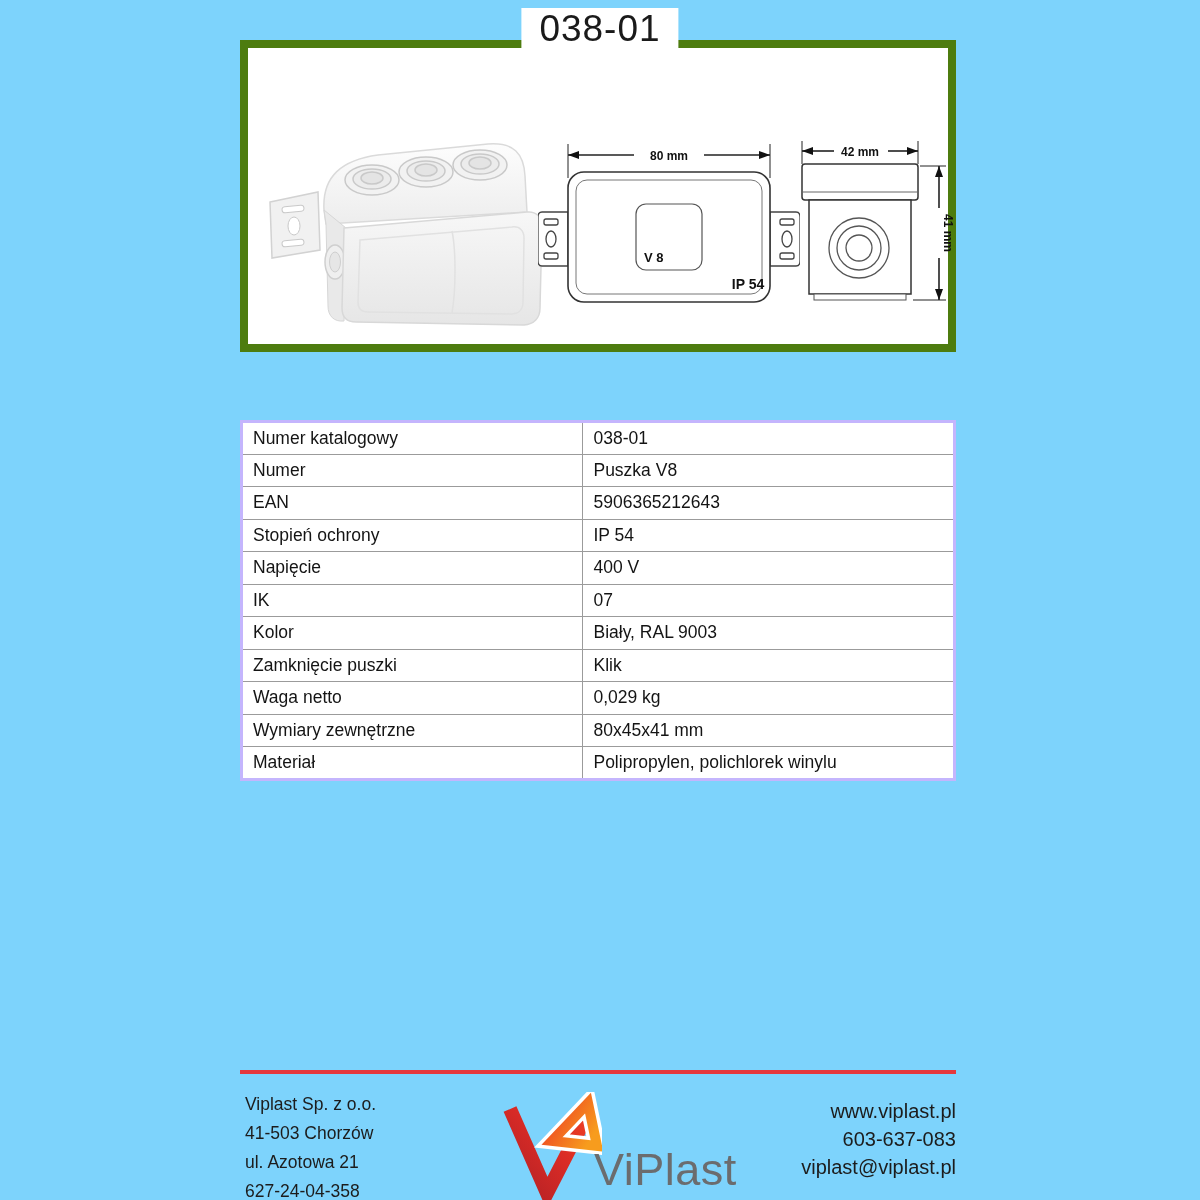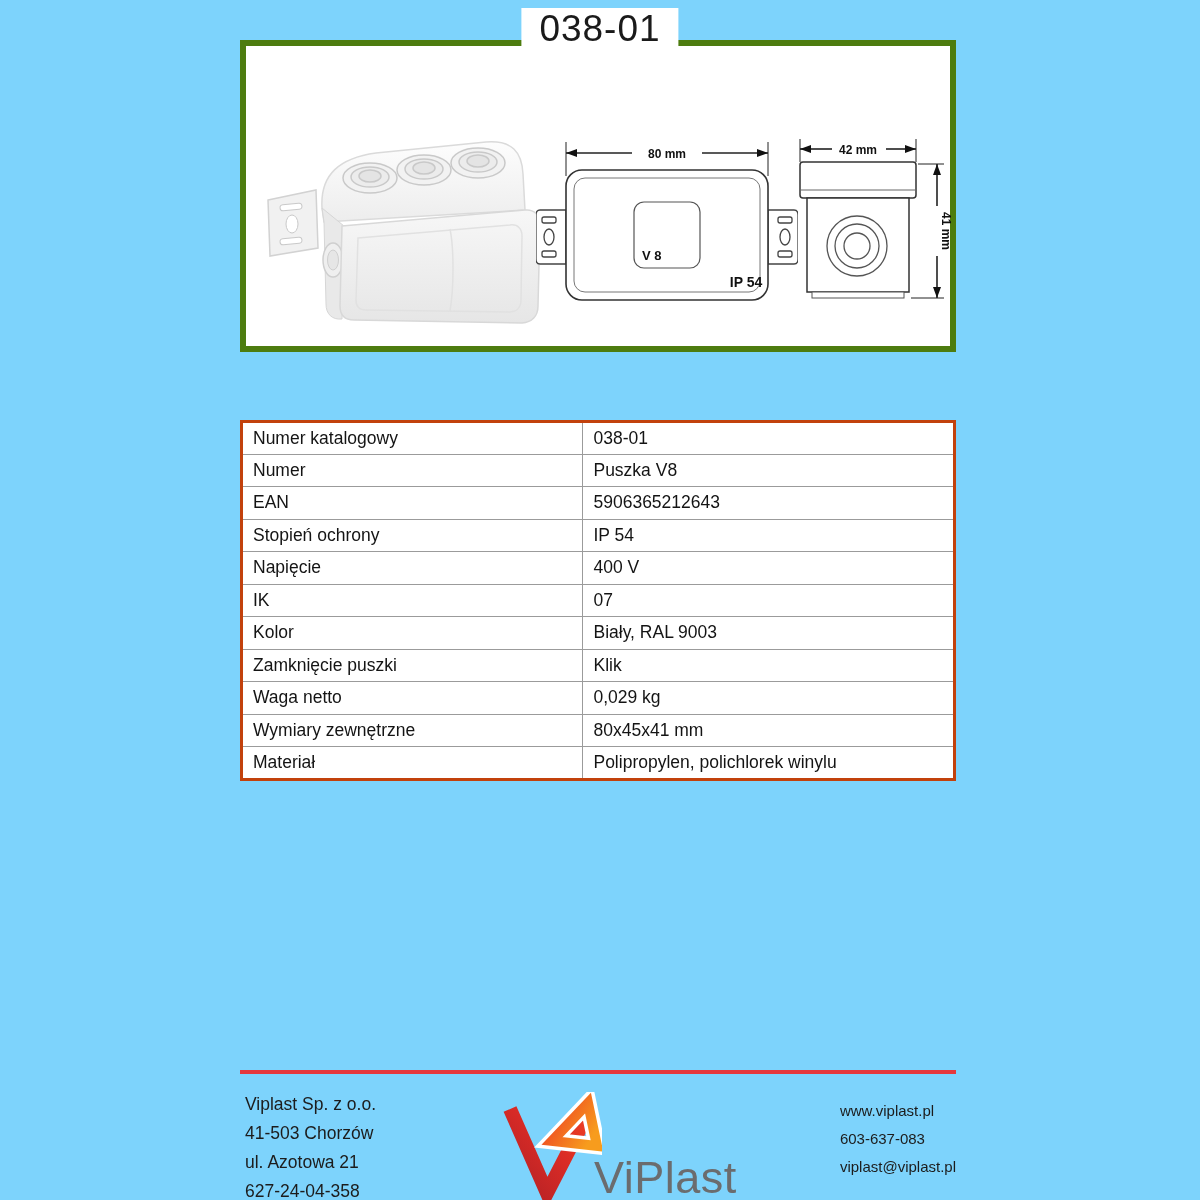--- a/index.html
+++ b/index.html
@@ -16,64 +16,64 @@
   
   .page-title {
     position: absolute; top: 8px; left: 50%; transform: translateX(-50%);
     font-size: 37px; letter-spacing: 1px; color: #1a1a1a;
     background: #fff; padding: 0 18px; z-index: 3; white-space: nowrap;
   }
 
   
   .image-panel {
     position: absolute; left: 240px; top: 40px; width: 716px; height: 312px;
-    border: 6px solid #4d7c0f; background: #fff; z-index: 1;
+    border: 8px solid #4d7c0f; background: #fff; z-index: 1;
   }
   .image-panel svg { position: absolute; }
   .photo-svg  { left: 8px;   top: 62px; }
   .front-svg  { left: 290px; top: 88px; }
   .side-svg   { left: 548px; top: 88px; }
 
   .dim-text { font-family: "Liberation Sans", sans-serif; font-weight: bold; font-size: 12px; fill: #111; }
   .mark-text { font-family: "Liberation Sans", sans-serif; font-weight: bold; fill: #111; }
 
   
   .spec-table-wrap { position: absolute; left: 240px; top: 420px; width: 716px; }
   table.spec-table {
     width: 100%; border-collapse: collapse;
-    border: 3px solid #c2410c; background: #fff;
+    border: 3px solid #c4b5fd; background: #fff;
   }
   table.spec-table td {
     height: 32.5px; font-size: 17.5px; color: #141414;
     vertical-align: middle; padding: 0 8px 0 10px;
   }
   table.spec-table tr + tr td { border-top: 1px solid #9b9b9b; }
   td.value-cell { border-left: 1px solid #9b9b9b; width: 373px; padding-left: 12px; }
   td.label-cell { width: 343px; }
 
   
   .footer-divider {
     position: absolute; left: 240px; top: 1070px; width: 716px; height: 4px;
     background: #e5383c;
   }
   .footer-left {
     position: absolute; left: 245px; top: 1090px;
     font-size: 17.5px; line-height: 29px; color: #1c1c1c;
   }
   .footer-right {
-    position: absolute; right: 244px; top: 1097px; 
-    font-size: 15px; line-height: 28px; color: #1c1c1c;
+    position: absolute; right: 244px; top: 1097px; text-align: right;
+    font-size: 20px; line-height: 28px; color: #1c1c1c;
   }
   .logo {
     position: absolute; left: 498px; top: 1088px; height: 112px;
     display: flex; align-items: flex-end;
   }
   .logo-text {
     font-size: 45px; color: #6b6c6e; letter-spacing: 0.5px;
-    margin-left: -8px; padding-bottom: 0; line-height: 1;
+    margin-left: -8px; padding-bottom: 8px; line-height: 1;
   }
 </style>
 </head>
 <body>
 
 <div class="page">
 
   <div class="page-title">038-01</div>
 
   <div class="image-panel">

